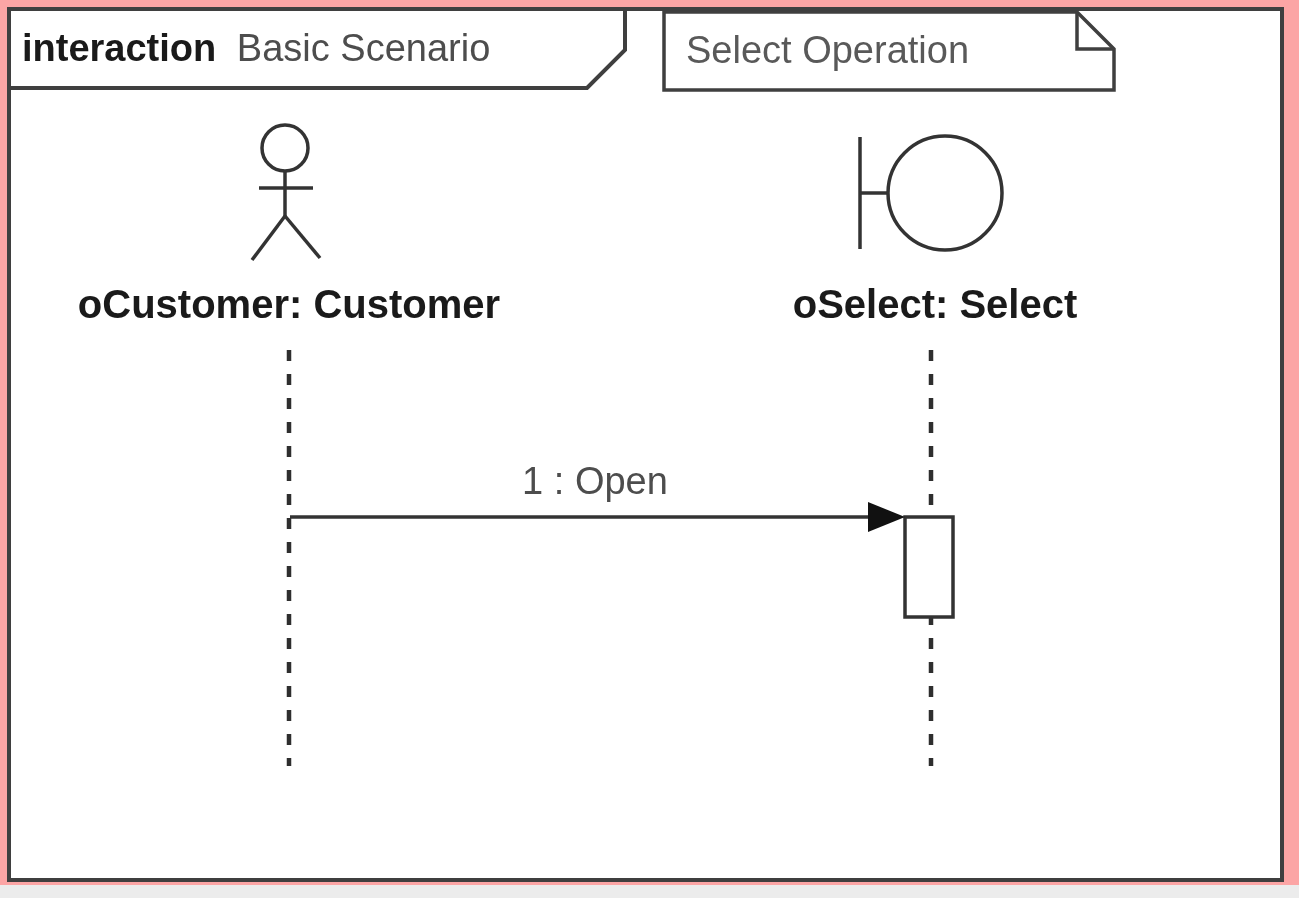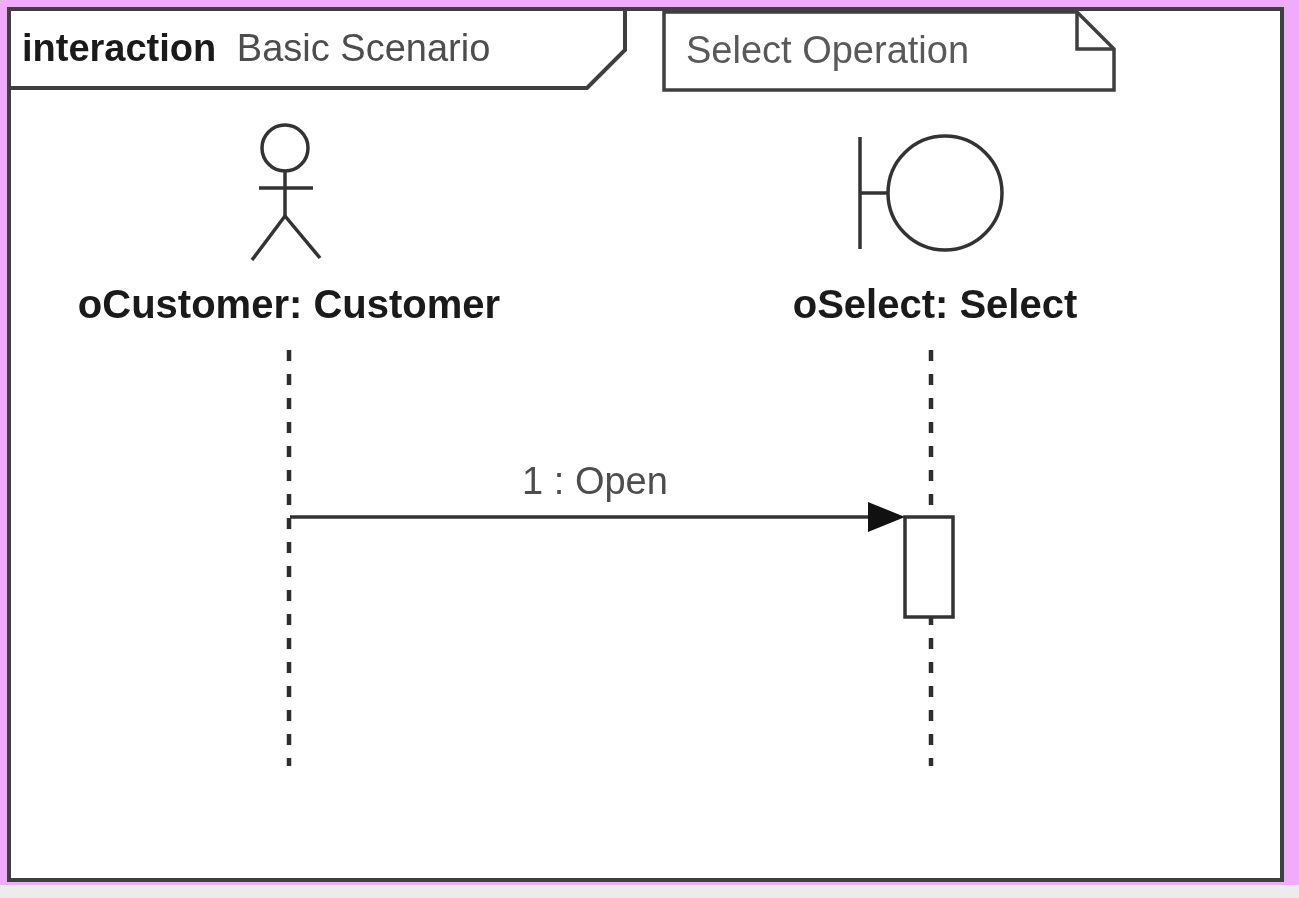--- a/index.html
+++ b/index.html
@@ -4,21 +4,21 @@
 <style>
   html, body {
     margin: 0;
     padding: 0;
     background: #ffffff;
   }
   .stage {
     position: relative;
     width: 1299px;
     height: 898px;
-    background: #f0abfc;
+    background: #fca5a5;
     font-family: "Liberation Sans", sans-serif;
     overflow: hidden;
   }
   svg text {
     font-family: "Liberation Sans", sans-serif;
   }
   .frame-keyword   { font-weight: bold; fill: #1a1a1a; }
   .frame-title     { font-weight: normal; fill: #4d4d4d; }
   .note-text       { fill: #595959; }
   .lifeline-label  { font-weight: bold; fill: #1a1a1a; }

